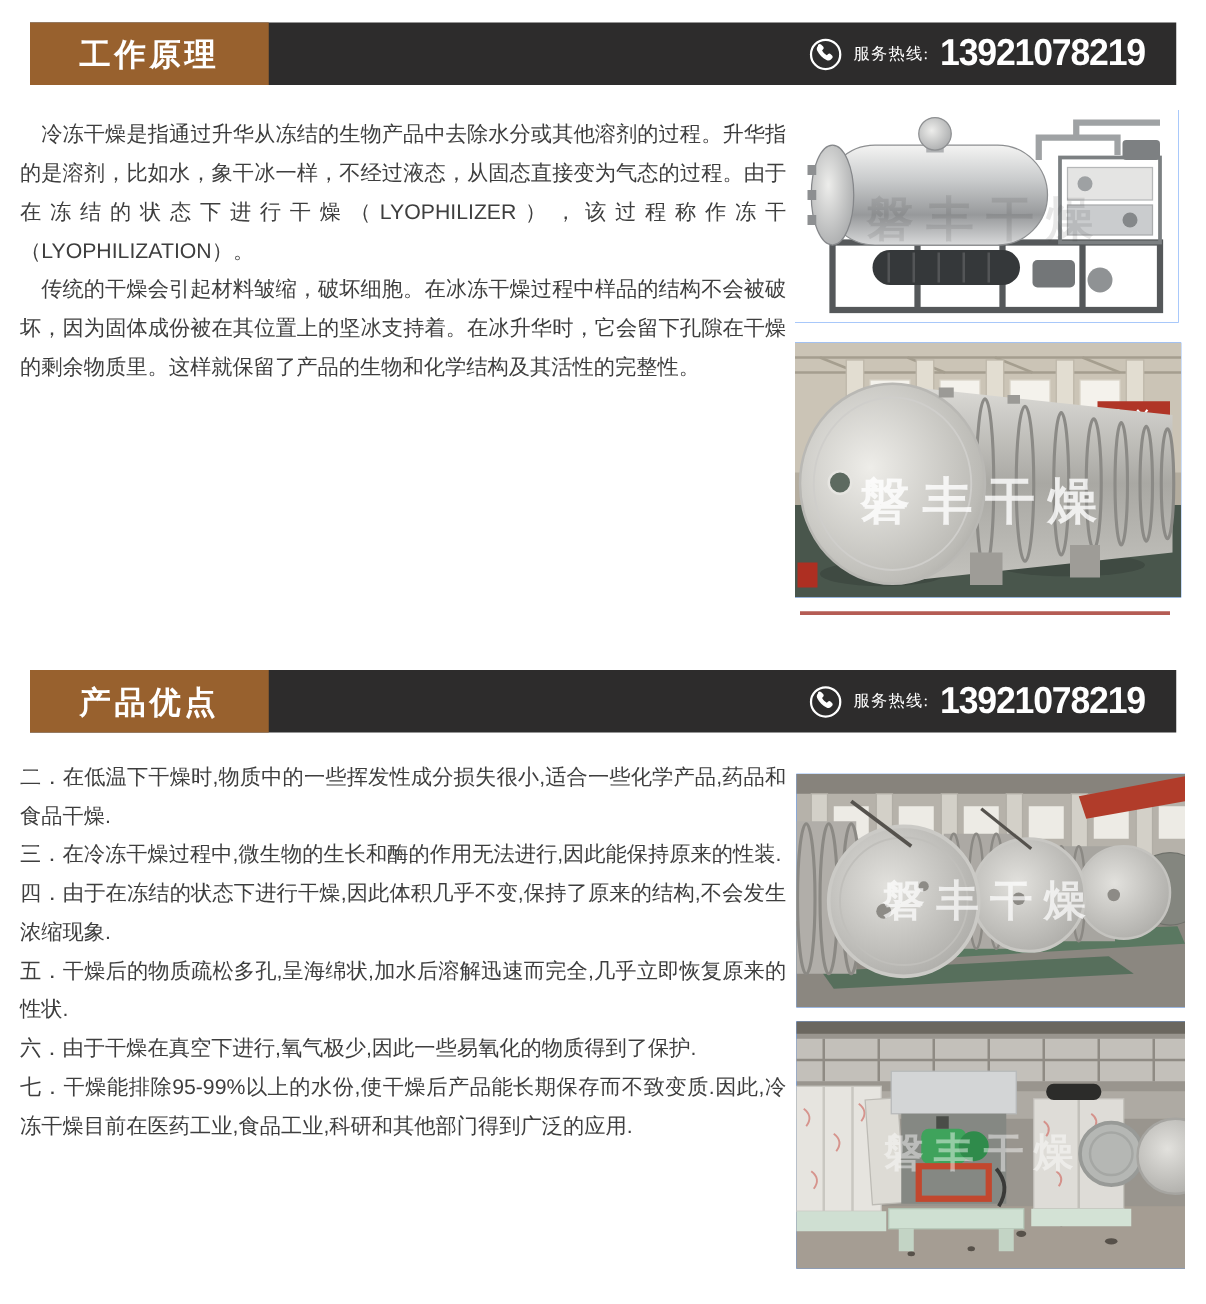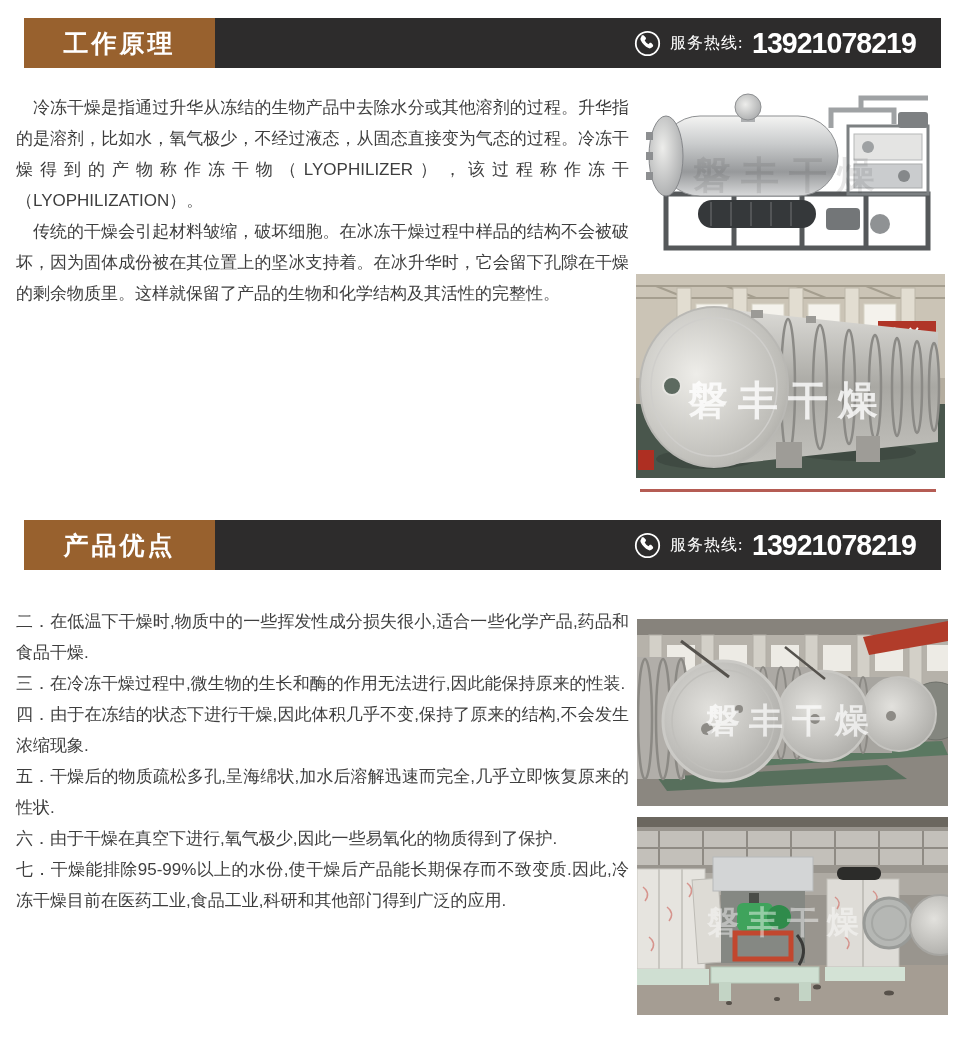--- a/index.html
+++ b/index.html
@@ -7,21 +7,21 @@
         font-family:"Liberation Sans","DejaVu Sans",sans-serif;}
 
   
   .section-header{position:absolute;left:24px;width:917px;height:50px;background:#2d2c2c;
                   display:flex;align-items:center;}
   .header-accent{width:191px;height:100%;background:#98612e;display:flex;align-items:center;
                  justify-content:center;flex:none;}
   .header-title{color:#ffffff;font-size:25px;font-weight:bold;letter-spacing:3px;}
   .hotline{margin-left:auto;display:flex;align-items:center;gap:9px;padding-right:16px;color:#fff;}
   .hotline svg{display:block;}
-  .hotline-label{font-size:16px;letter-spacing:1px;font-family:Liberation Serif, serif;}
+  .hotline-label{font-size:13px;letter-spacing:1px;font-family:Liberation Serif, serif;}
   .hotline-number{font-size:30px;font-weight:bold;letter-spacing:-1px;transform:scaleX(.95);
                   transform-origin:left center;}
 
   
   .text-col{position:absolute;left:16px;width:613px;color:#3e3e3e;font-size:17px;
             line-height:31px;text-align:justify;}
   #principle-text{top:92px;}
   #advantages-text{top:606px;}
   .text-col p{margin:0;}
   #principle-text p{text-indent:1em;}
@@ -51,21 +51,21 @@
           <circle cx="13.5" cy="13.5" r="11.7" fill="none" stroke="#ffffff" stroke-width="1.8"></circle>
           <path fill="#ffffff" d="M9.6 7.4c.7-.7 1.8-.7 2.4 0l1.8 1.8c.7.7.7 1.8 0 2.4l-.9 1c1 1.7 2.4 3.1 4.1 4.1l1-.9c.7-.7 1.8-.7 2.4 0l1.2 1.2c.7.7.7 1.8 0 2.4l-1 1c-.9.9-2.3 1.2-3.5.6-3.7-1.8-6.7-4.8-8.5-8.5-.6-1.2-.3-2.6.6-3.5z" transform="translate(-1.2 -1.2) scale(.92)"></path>
         </svg>
       </span>
       <span class="hotline-label">服务热线:</span>
       <span class="hotline-number">13921078219</span>
     </div>
   </div>
 
   <div class="text-col" id="principle-text">
-    <p>冷冻干燥是指通过升华从冻结的生物产品中去除水分或其他溶剂的过程。升华指的是溶剂，比如水，氧气极少，不经过液态，从固态直接变为气态的过程。冷冻干燥得到的产物称作冻干物（LYOPHILIZER），该过程称作冻干（LYOPHILIZATION）。</p>
+    <p>冷冻干燥是指通过升华从冻结的生物产品中去除水分或其他溶剂的过程。升华指的是溶剂，比如水，象干冰一样，不经过液态，从固态直接变为气态的过程。由于在冻结的状态下进行干燥（LYOPHILIZER），该过程称作冻干（LYOPHILIZATION）。</p>
     <p>传统的干燥会引起材料皱缩，破坏细胞。在冰冻干燥过程中样品的结构不会被破坏，因为固体成份被在其位置上的坚冰支持着。在冰升华时，它会留下孔隙在干燥的剩余物质里。这样就保留了产品的生物和化学结构及其活性的完整性。</p>
   </div>
 
   <div class="photo" id="photo1">
     <svg viewBox="0 0 307 170">
       <defs>
         <linearGradient id="steelV" x1="0" y1="0" x2="0" y2="1">
           <stop offset="0" stop-color="#f4f4f3"></stop>
             <stop offset=".35" stop-color="#c9cbcc"></stop>
           <stop offset=".7" stop-color="#97999b"></stop>
@@ -181,21 +181,21 @@
       <ellipse cx="78" cy="113" rx="63" ry="69" fill="none" stroke="#cfcecb" stroke-width="1.5"></ellipse>
       <circle cx="36" cy="112" r="9" fill="#5d6a60" stroke="#e6e5e1" stroke-width="2"></circle>
       <rect x="115" y="36" width="12" height="8" fill="#9b9a96"></rect>
         <rect x="170" y="42" width="10" height="7" fill="#9b9a96"></rect>
       <text class="wm" x="152" y="140" text-anchor="middle" font-size="40" letter-spacing="10" fill="#ffffff" fill-opacity=".8">磐丰干燥</text>
     </svg>
   </div>
 
   <div id="red-strip"></div>
 
-  <div class="section-header" style="top:520px;">
+  <div class="section-header" style="top:536px;">
     <div class="header-accent">
       <span class="header-title">产品优点</span>
     </div>
     <div class="hotline">
       <span>
         <svg width="27" height="27" viewBox="0 0 27 27">
           <circle cx="13.5" cy="13.5" r="11.7" fill="none" stroke="#ffffff" stroke-width="1.8"></circle>
           <path fill="#ffffff" d="M9.6 7.4c.7-.7 1.8-.7 2.4 0l1.8 1.8c.7.7.7 1.8 0 2.4l-.9 1c1 1.7 2.4 3.1 4.1 4.1l1-.9c.7-.7 1.8-.7 2.4 0l1.2 1.2c.7.7.7 1.8 0 2.4l-1 1c-.9.9-2.3 1.2-3.5.6-3.7-1.8-6.7-4.8-8.5-8.5-.6-1.2-.3-2.6.6-3.5z" transform="translate(-1.2 -1.2) scale(.92)"></path>
         </svg>
       </span>

